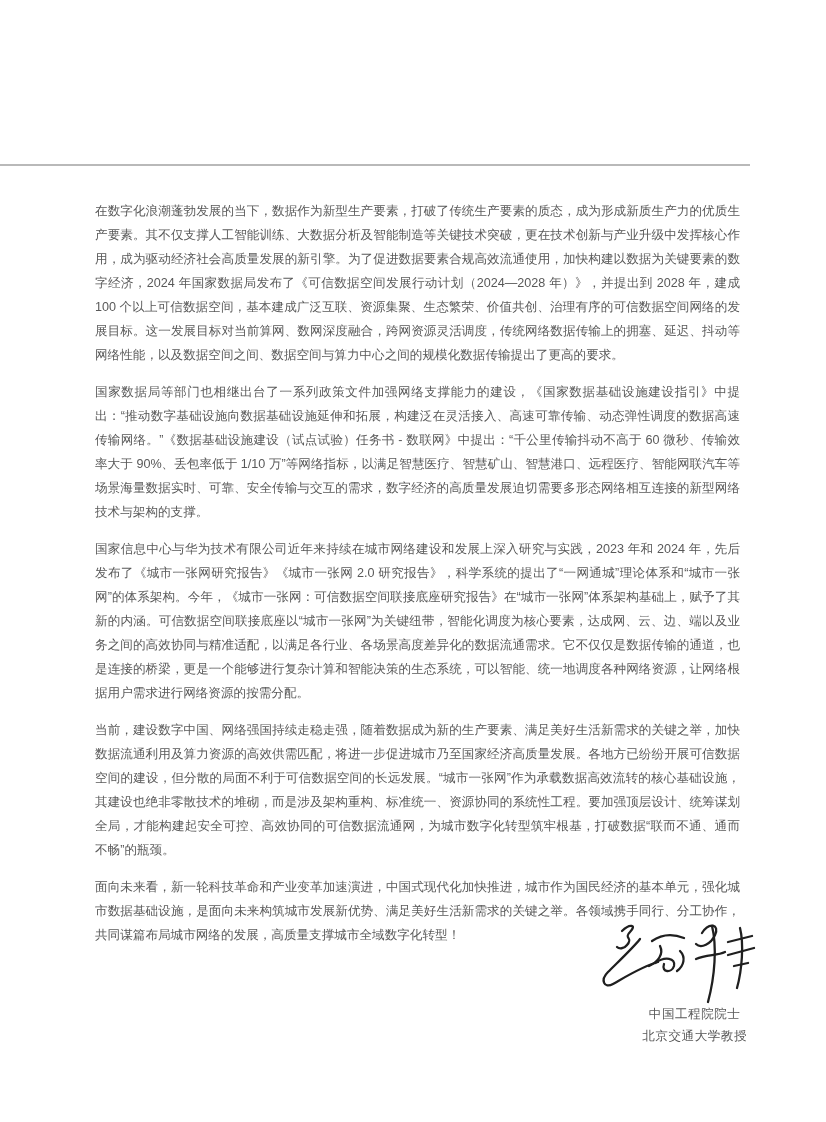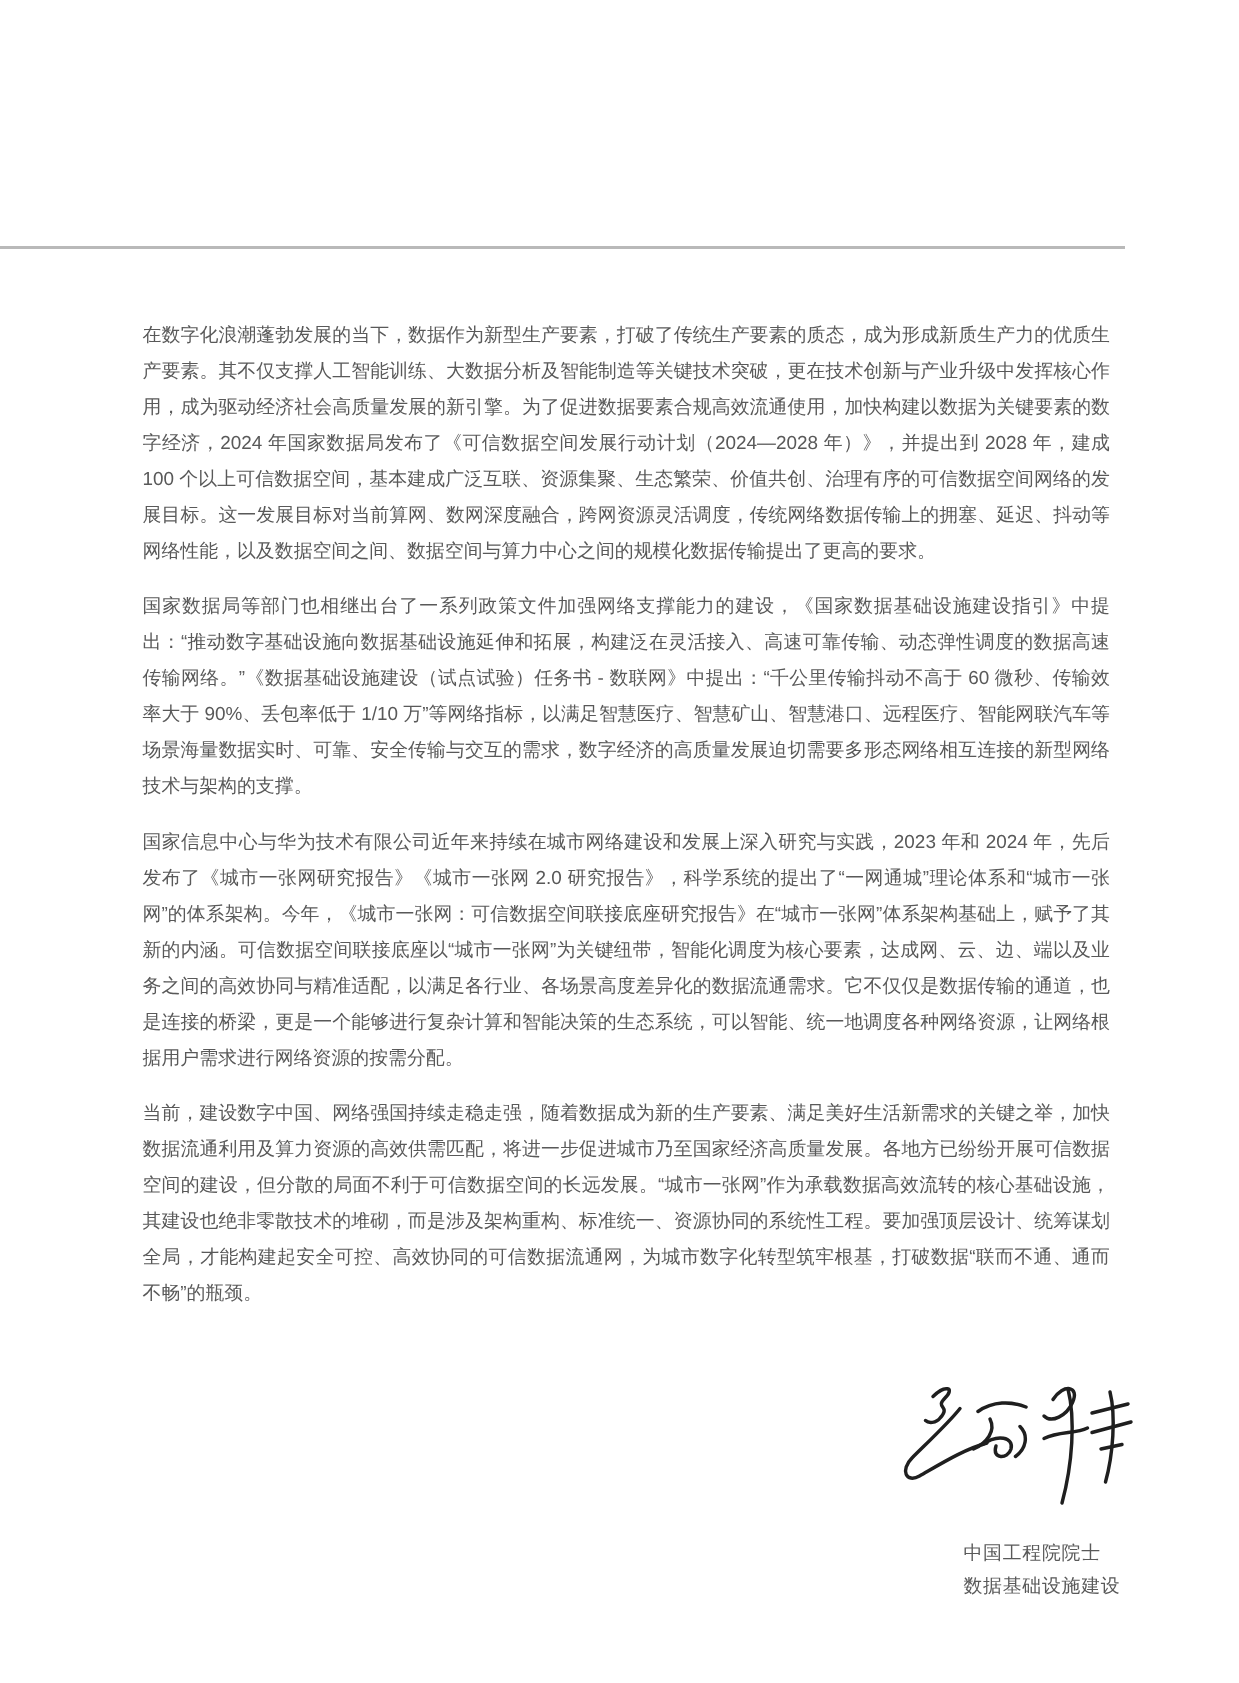--- a/index.html
+++ b/index.html
@@ -27,57 +27,57 @@
     position: absolute;
     left: 95px;
     top: 199px;
     width: 645px;
     color: #595959;
     font-size: 12.6px;
     line-height: 24px;
     text-align: justify;
   }
   .preface-text p {
-    margin: 12px 0 13px 0;
+    margin: 0 0 13px 0;
     text-align: justify;
   }
   .preface-text p:last-child { margin-bottom: 0; }
   .signature {
     position: absolute;
     left: 598px;
     top: 918px;
     width: 174px;
     height: 90px;
   }
   .signature svg { display: block; width: 100%; height: 100%; }
   .credentials {
     position: absolute;
     top: 1003px;
     right: 79px;
-    text-align: left;
+    text-align: center;
     color: #595959;
     font-size: 12.6px;
     line-height: 22px;
     letter-spacing: 0.5px;
     white-space: nowrap;
-    margin-top: 21px;
   }
 </style>
 </head>
 <body>
 
 <div class="page">
 
   <div class="top-divider"></div>
 
   <div class="preface-text">
     <p>在数字化浪潮蓬勃发展的当下，数据作为新型生产要素，打破了传统生产要素的质态，成为形成新质生产力的优质生产要素。其不仅支撑人工智能训练、大数据分析及智能制造等关键技术突破，更在技术创新与产业升级中发挥核心作用，成为驱动经济社会高质量发展的新引擎。为了促进数据要素合规高效流通使用，加快构建以数据为关键要素的数字经济，2024 年国家数据局发布了《可信数据空间发展行动计划（2024—2028 年）》，并提出到 2028 年，建成 100 个以上可信数据空间，基本建成广泛互联、资源集聚、生态繁荣、价值共创、治理有序的可信数据空间网络的发展目标。这一发展目标对当前算网、数网深度融合，跨网资源灵活调度，传统网络数据传输上的拥塞、延迟、抖动等网络性能，以及数据空间之间、数据空间与算力中心之间的规模化数据传输提出了更高的要求。</p>
     <p>国家数据局等部门也相继出台了一系列政策文件加强网络支撑能力的建设，《国家数据基础设施建设指引》中提出：“推动数字基础设施向数据基础设施延伸和拓展，构建泛在灵活接入、高速可靠传输、动态弹性调度的数据高速传输网络。”《数据基础设施建设（试点试验）任务书 - 数联网》中提出：“千公里传输抖动不高于 60 微秒、传输效率大于 90%、丢包率低于 1/10 万”等网络指标，以满足智慧医疗、智慧矿山、智慧港口、远程医疗、智能网联汽车等场景海量数据实时、可靠、安全传输与交互的需求，数字经济的高质量发展迫切需要多形态网络相互连接的新型网络技术与架构的支撑。</p>
     <p>国家信息中心与华为技术有限公司近年来持续在城市网络建设和发展上深入研究与实践，2023 年和 2024 年，先后发布了《城市一张网研究报告》《城市一张网 2.0 研究报告》，科学系统的提出了“一网通城”理论体系和“城市一张网”的体系架构。今年，《城市一张网：可信数据空间联接底座研究报告》在“城市一张网”体系架构基础上，赋予了其新的内涵。可信数据空间联接底座以“城市一张网”为关键纽带，智能化调度为核心要素，达成网、云、边、端以及业务之间的高效协同与精准适配，以满足各行业、各场景高度差异化的数据流通需求。它不仅仅是数据传输的通道，也是连接的桥梁，更是一个能够进行复杂计算和智能决策的生态系统，可以智能、统一地调度各种网络资源，让网络根据用户需求进行网络资源的按需分配。</p>
     <p>当前，建设数字中国、网络强国持续走稳走强，随着数据成为新的生产要素、满足美好生活新需求的关键之举，加快数据流通利用及算力资源的高效供需匹配，将进一步促进城市乃至国家经济高质量发展。各地方已纷纷开展可信数据空间的建设，但分散的局面不利于可信数据空间的长远发展。“城市一张网”作为承载数据高效流转的核心基础设施，其建设也绝非零散技术的堆砌，而是涉及架构重构、标准统一、资源协同的系统性工程。要加强顶层设计、统筹谋划全局，才能构建起安全可控、高效协同的可信数据流通网，为城市数字化转型筑牢根基，打破数据“联而不通、通而不畅”的瓶颈。</p>
+    <p>面向未来看，新一轮科技革命和产业变革加速演进，中国式现代化加快推进，城市作为国民经济的基本单元，强化城市数据基础设施，是面向未来构筑城市发展新优势、满足美好生活新需求的关键之举。各领域携手同行、分工协作，共同谋篇布局城市网络的发展，高质量支撑城市全域数字化转型！</p>
   </div>
 
   <div class="signature" aria-label="signature">
     <svg viewBox="0 0 174 90" xmlns="http://www.w3.org/2000/svg">
       <g fill="none" stroke="#1f1f1f" stroke-width="2.3" stroke-linecap="round" stroke-linejoin="round">
 
         <path d="M24,13 C32,5 39,7 32,14 C25,21 36,19 29,27 C26,31 21,31 19,29"></path>
         <path d="M42,21 C35,30 20,44 10,54 C2,62 6,71 15,66 C29,58 45,48 60,44"></path>
 
         <path d="M54,23 C64,16 76,16 86,20"></path>
@@ -91,16 +91,16 @@
         <path d="M142,10 C146,26 144,52 139,70"></path>
         <path d="M130,24 L154,18"></path>
         <path d="M130,37 L156,30"></path>
         <path d="M136,48 L150,45"></path>
       </g>
     </svg>
   </div>
 
   <div class="credentials">
     <div>中国工程院院士</div>
-    <div>数据基础设施建设</div>
+    <div>北京交通大学教授</div>
   </div>
 
 </div>
 
 </body></html>

